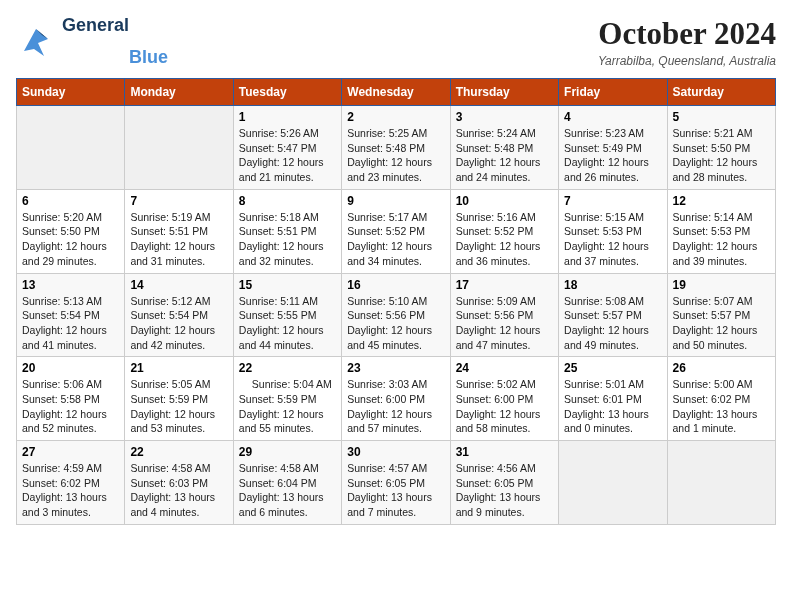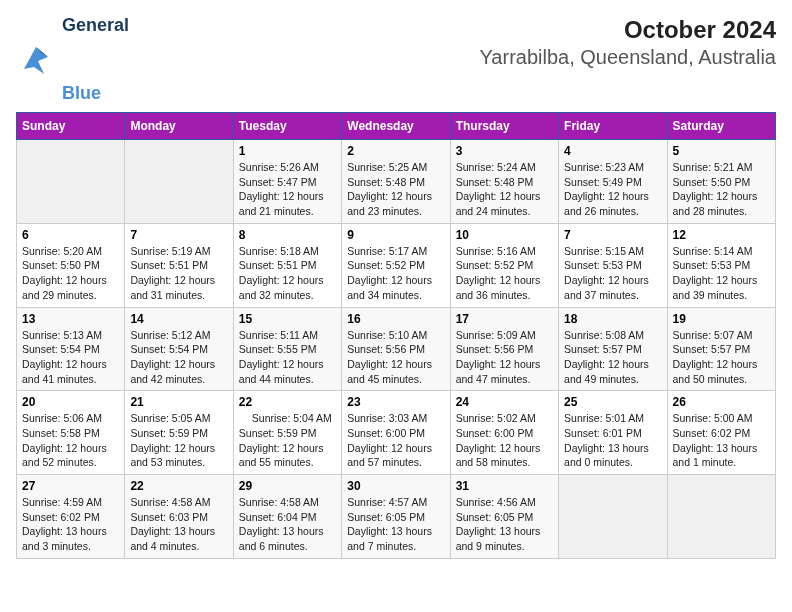--- a/index.html
+++ b/index.html
@@ -13,36 +13,38 @@
     .header {
       display: flex;
       justify-content: space-between;
       align-items: flex-start;
       margin-bottom: 10px;
     }
     .title-block {
       text-align: right;
     }
     .month-title {
-      font-size: 24px;
+      font-size: 31px;
       font-weight: bold;
       color: #222;
+      font-family: Liberation Serif, serif;
     }
     .location-title {
-      font-size: 20px;
+      font-size: 12px;
       color: #555;
       margin-top: 2px;
+      font-style: italic;
     }
     .calendar {
       width: 100%;
       border-collapse: collapse;
       font-size: 11px;
     }
     .calendar thead tr th {
-      background: #a21caf;
+      background: #c2410c;
       color: #fff;
       text-align: left;
       padding: 6px 5px;
       font-weight: bold;
       font-size: 12px;
       border: 1px solid #2d5a9e;
     }
     .calendar tbody tr td {
       border: 1px solid #ccc;
       vertical-align: top;
@@ -76,23 +78,22 @@
       display: flex;
       align-items: center;
       gap: 6px;
     }
     .logo-icon {
       width: 40px;
       height: 40px;
     }
     .logo-words {
       display: flex;
-      flex-direction: column;
+      flex-direction: row;
       line-height: 1;
-      gap: 18px;
     }
     .logo-general {
       font-size: 18px;
       font-weight: bold;
       color: #1a3a5c;
     }
     .logo-blue {
       font-size: 18px;
       font-weight: bold;
       color: #4a90d9;

